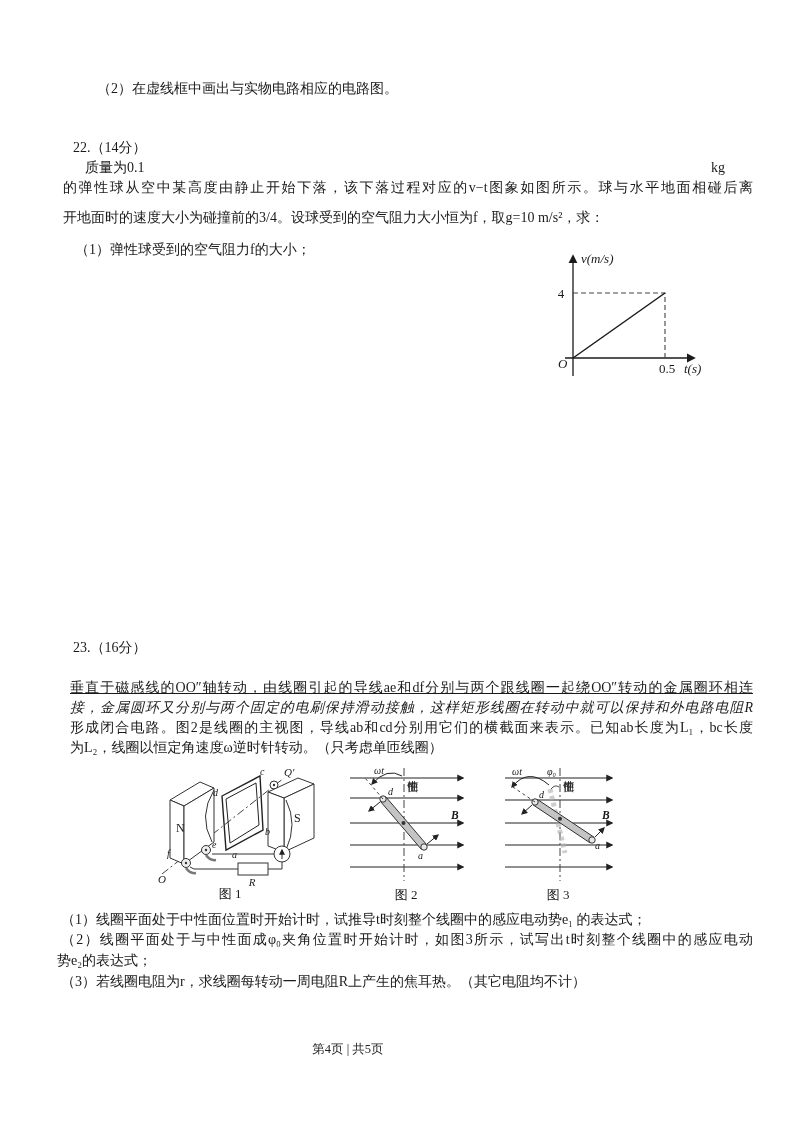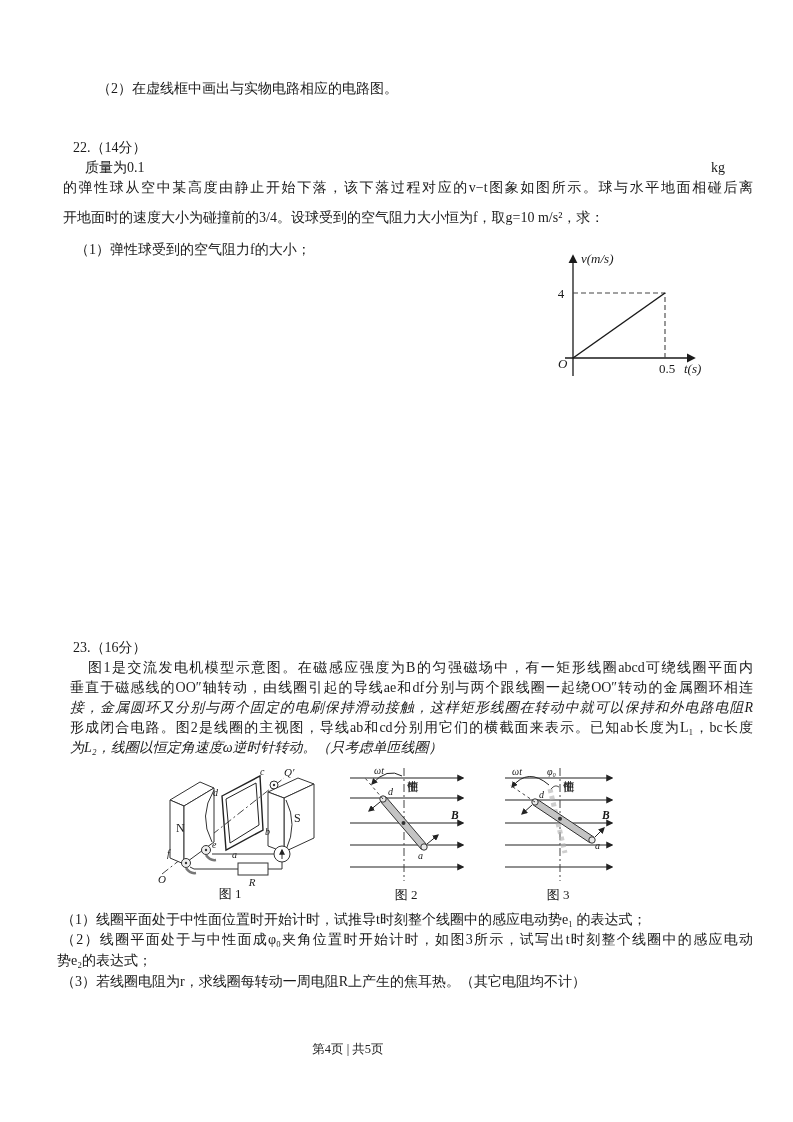--- a/index.html
+++ b/index.html
@@ -57,25 +57,24 @@
     <text class="it" x="136" y="127" font-size="13">t(s)</text>
     <text class="it" x="10" y="122" font-size="13">O</text>
     <text x="13" y="52" font-size="13" text-anchor="middle">4</text>
     <text x="119" y="127" font-size="13" text-anchor="middle">0.5</text>
   </svg>
 
   <div class="abs hdr" style="left:73px;top:638px;">
     <span>23.</span><span class="pts">（16分）</span>
   </div>
 
-  <div class="abs jl" style="left:88px;top:658px;width:665px;">图1是交流发电机模型示意图。在磁感应强度为B的匀强磁场中，有一矩形线圈abcd可绕线圈平面内</div>
-  <div class="abs jl" style="left:70px;top:678px;width:683px;">垂直于磁感线的OO″轴转动，由线圈引起的导线ae和df分别与两个跟线圈一起绕OO″转动的金属圈环相连</div>
+  <div class="abs jl" style="left:70px;top:678px;width:683px;text-decoration:underline;">垂直于磁感线的OO″轴转动，由线圈引起的导线ae和df分别与两个跟线圈一起绕OO″转动的金属圈环相连</div>
   <div class="abs jl" style="left:70px;top:698px;width:683px;font-style:italic;">接，金属圆环又分别与两个固定的电刷保持滑动接触，这样矩形线圈在转动中就可以保持和外电路电阻R</div>
   <div class="abs jl" style="left:70px;top:718px;width:683px;">形成闭合电路。图2是线圈的主视图，导线ab和cd分别用它们的横截面来表示。已知ab长度为L₁，bc长度</div>
-  <div class="abs" style="left:70px;top:738px;font-style:italic;">为L₂，线圈以恒定角速度ω逆时针转动。（只考虑单匝线圈）</div>
+  <div class="abs" style="left:70px;top:738px;">为L₂，线圈以恒定角速度ω逆时针转动。（只考虑单匝线圈）</div>
 
   <svg class="abs" style="left:156px;top:766px;" width="178" height="138" viewBox="0 0 178 138">
     <defs>
       <marker id="ar1" viewBox="0 0 10 10" refX="8" refY="5" markerWidth="6" markerHeight="6" orient="auto-start-reverse">
           <path d="M0,0L10,5L0,10z" fill="#222"></path>
         </marker>
     </defs>
 
     <line x1="6" y1="108" x2="128" y2="12" stroke="#444" stroke-width="1" stroke-dasharray="8 3 2 3"></line>
     <circle cx="118" cy="19" r="4" fill="#fff" stroke="#333"></circle>

